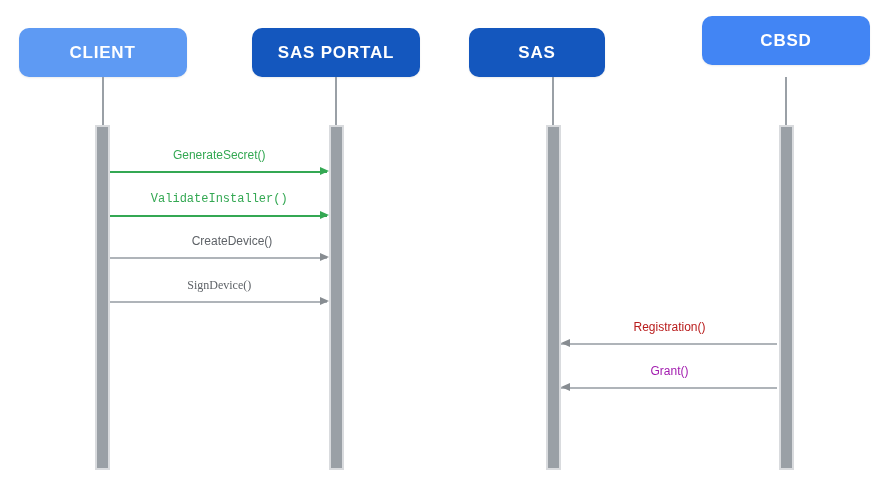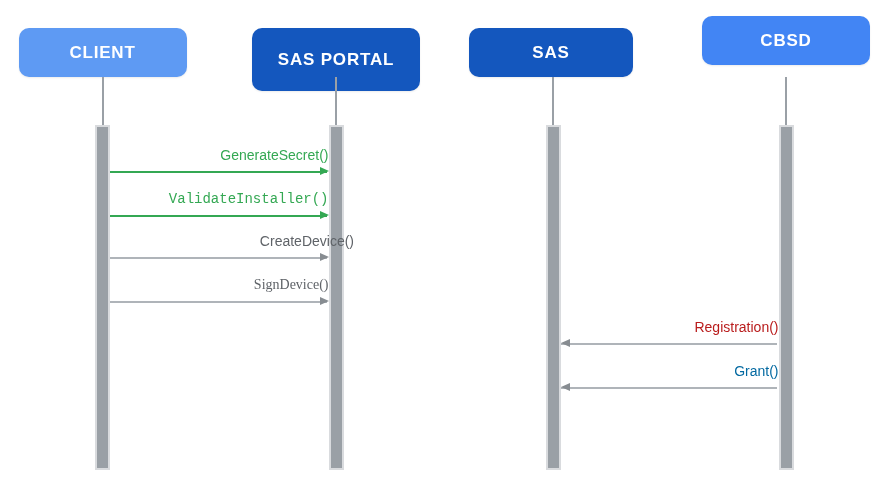--- a/index.html
+++ b/index.html
@@ -36,22 +36,22 @@
   }
   .activation-bar {
     position: absolute;
     box-sizing: border-box;
     border: 2px solid #D9DBDE;
   }
   .message { position: absolute; left: 0; top: 0; }
   .message-label {
     position: absolute;
     height: 18px;
-    font-size: 14px;
-    text-align: right;
+    font-size: 12px;
+    text-align: center;
     white-space: nowrap;
     line-height: 18px;
   }
   .message-line {
     position: absolute;
     height: 2px;
   }
   .message-arrowhead {
     position: absolute;
     width: 0;
@@ -65,29 +65,29 @@
 
     <div class="actor">
       <div class="actor-box" style="left: 18.5px; top: 28px; width: 168px; height: 49px; background: rgb(94, 154, 243);">
         <span class="actor-label">CLIENT</span>
       </div>
       <div class="lifeline" style="left: 101.5px; top: 77px; height: 48px; background: rgb(154, 160, 166);"></div>
       <div class="activation-bar" style="left: 95px; top: 125px; width: 15px; height: 345px; background: rgb(154, 160, 166); border-color: rgb(217, 219, 222);"></div>
     </div>
 
     <div class="actor">
-      <div class="actor-box" style="left: 252px; top: 28px; width: 168px; height: 63px; background: rgb(20, 87, 190);">
+      <div class="actor-box" style="left: 252px; top: 28px; width: 168px; height: 49px; background: rgb(20, 87, 190);">
         <span class="actor-label">SAS PORTAL</span>
       </div>
       <div class="lifeline" style="left: 335px; top: 77px; height: 48px; background: rgb(154, 160, 166);"></div>
       <div class="activation-bar" style="left: 328.5px; top: 125px; width: 15px; height: 345px; background: rgb(154, 160, 166); border-color: rgb(217, 219, 222);"></div>
     </div>
 
     <div class="actor">
-      <div class="actor-box" style="left: 469px; top: 28px; width: 164px; height: 49px; background: rgb(20, 87, 190);">
+      <div class="actor-box" style="left: 469px; top: 28px; width: 136px; height: 49px; background: rgb(20, 87, 190);">
         <span class="actor-label">SAS</span>
       </div>
       <div class="lifeline" style="left: 552px; top: 77px; height: 48px; background: rgb(154, 160, 166);"></div>
       <div class="activation-bar" style="left: 545.5px; top: 125px; width: 15px; height: 345px; background: rgb(154, 160, 166); border-color: rgb(217, 219, 222);"></div>
     </div>
 
     <div class="actor">
       <div class="actor-box" style="left: 702px; top: 16px; width: 168px; height: 49px; background: rgb(66, 133, 244);">
         <span class="actor-label">CBSD</span>
       </div>
@@ -119,17 +119,17 @@
       <div class="message-arrowhead" style="top: 297px; border-top: 4.5px solid transparent; border-bottom: 4.5px solid transparent; left: 319.5px; border-left: 9px solid rgb(135, 140, 145);"></div>
     </div>
 
     <div class="message">
       <span class="message-label" style="left: 560.5px; width: 218px; top: 318px; color: #b91c1c;">Registration()</span>
       <div class="message-line" style="left: 560.5px; width: 216px; top: 343px; background: rgb(175, 180, 185);"></div>
       <div class="message-arrowhead" style="top: 339px; border-top: 4.5px solid transparent; border-bottom: 4.5px solid transparent; left: 560.5px; border-right: 9px solid rgb(135, 140, 145);"></div>
     </div>
 
     <div class="message">
-      <span class="message-label" style="left: 560.5px; width: 218px; top: 362px; color: #0369a1;">Grant()</span>
+      <span class="message-label" style="left: 560.5px; width: 218px; top: 362px; color: #a21caf;">Grant()</span>
       <div class="message-line" style="left: 560.5px; width: 216px; top: 387px; background: rgb(175, 180, 185);"></div>
       <div class="message-arrowhead" style="top: 383px; border-top: 4.5px solid transparent; border-bottom: 4.5px solid transparent; left: 560.5px; border-right: 9px solid rgb(135, 140, 145);"></div>
     </div>
   </div>
 
 </body></html>

